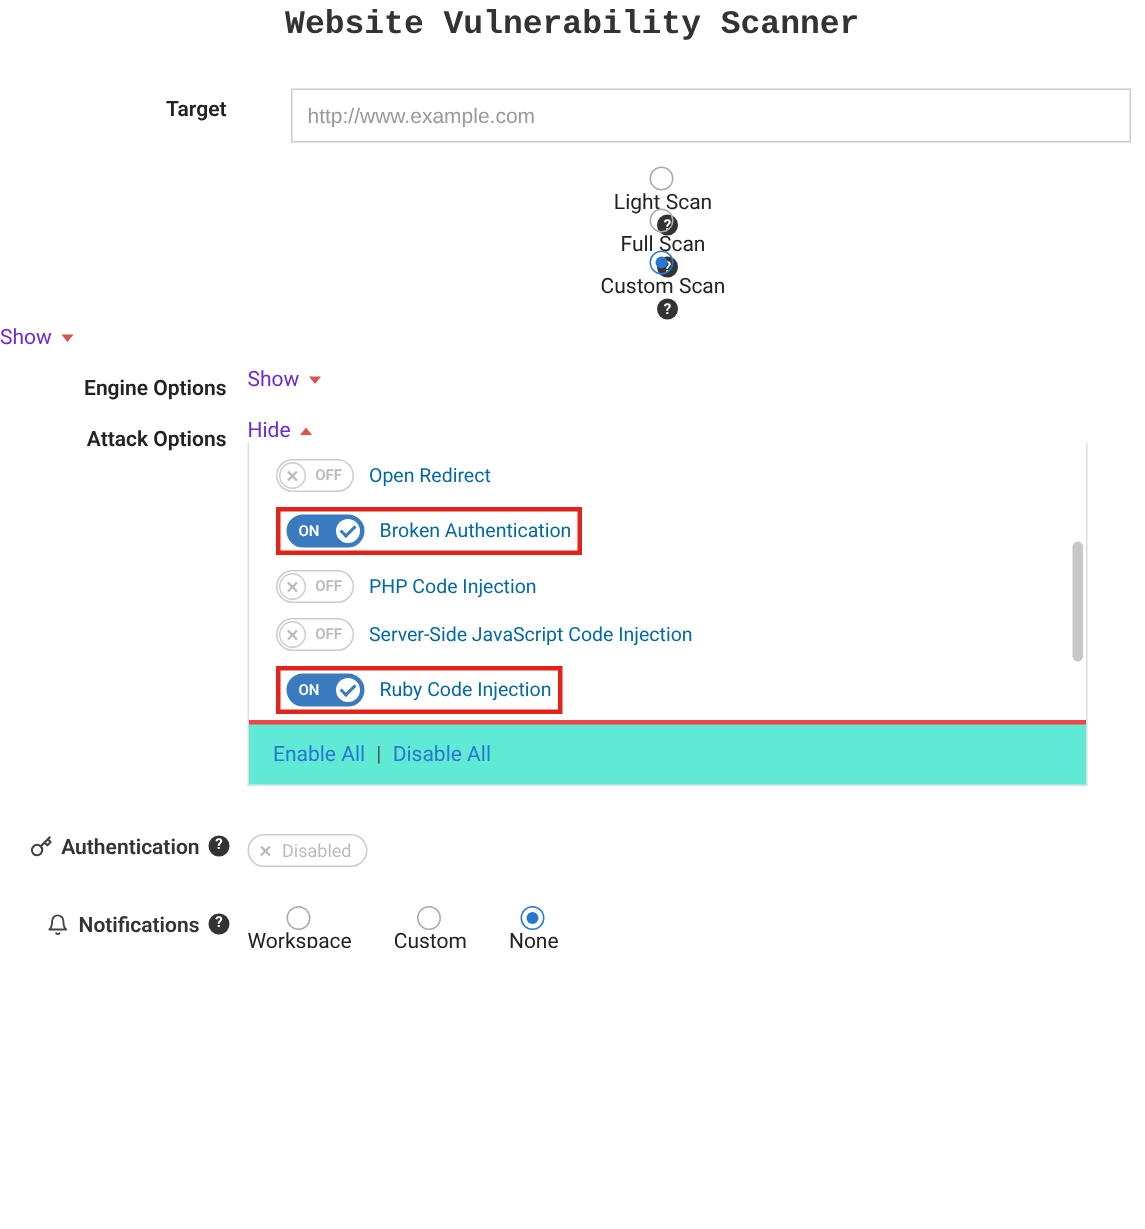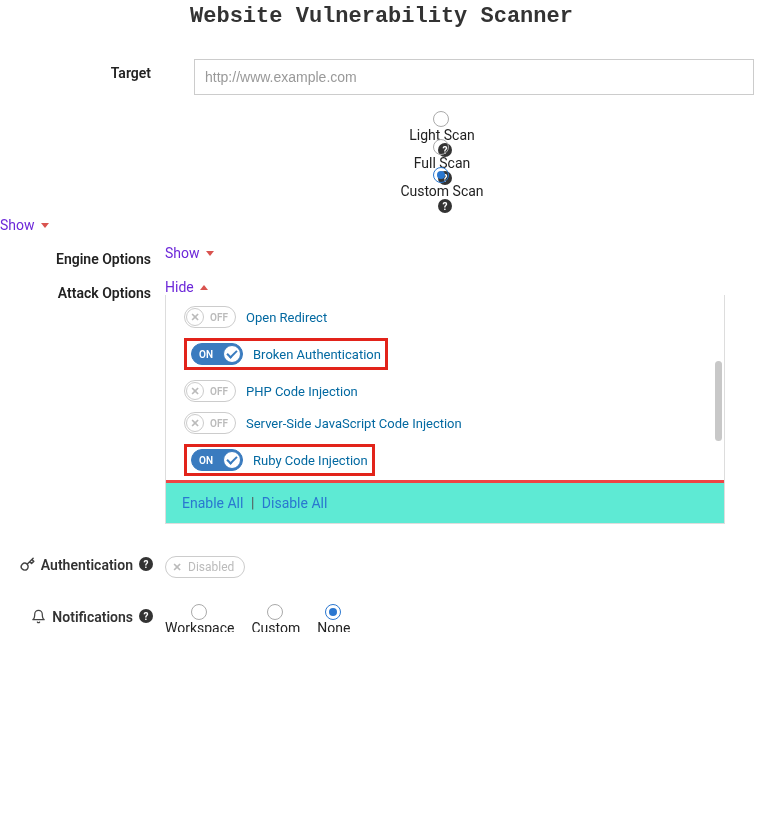--- a/index.html
+++ b/index.html
@@ -232,21 +232,21 @@
   .pill-x {
     width:14px;height:14px;border-radius:50%;
     display:flex;align-items:center;justify-content:center;
     color:#bbb; font-weight:700; font-size:11px;
   }
 
   .notif-row {
     display:flex; align-items:center;
   }
   .bell-icon { color:#444; }
-  .radio-inline-group { display:flex; gap:11px; align-items:flex-start; }
+  .radio-inline-group { display:flex; gap:22px; align-items:flex-start; }
   .notice-box {
     margin-top:14px;
     background:#d8ecf3;
     border:1px solid #bcdce8;
     color:#3a7bbf;
     font-size:13px;
     padding:14px 16px;
   }
 </style>
 </head>

